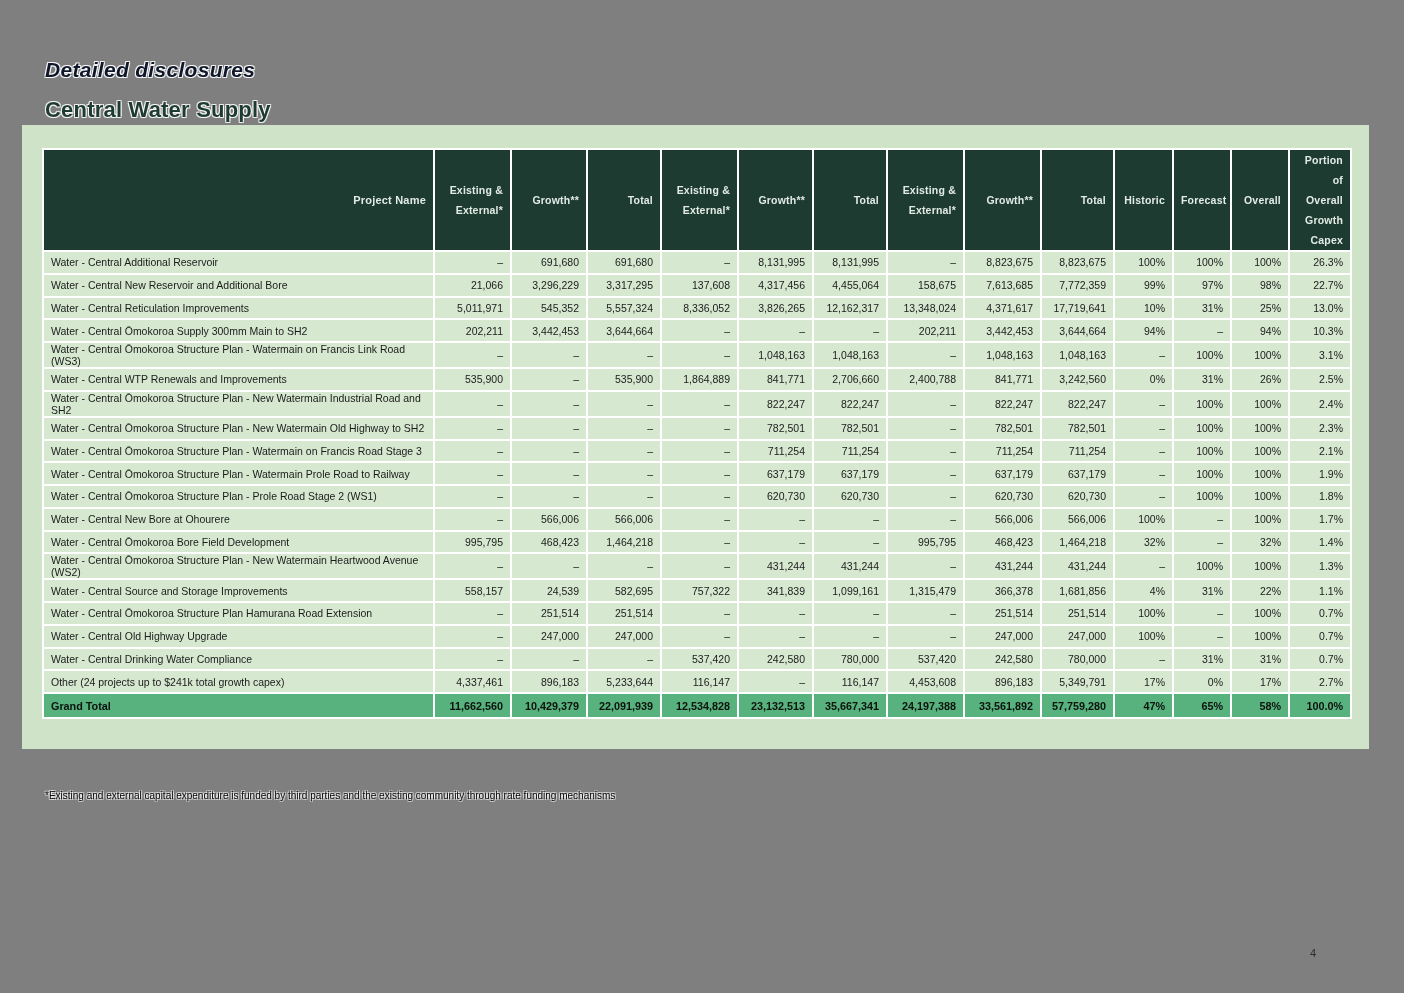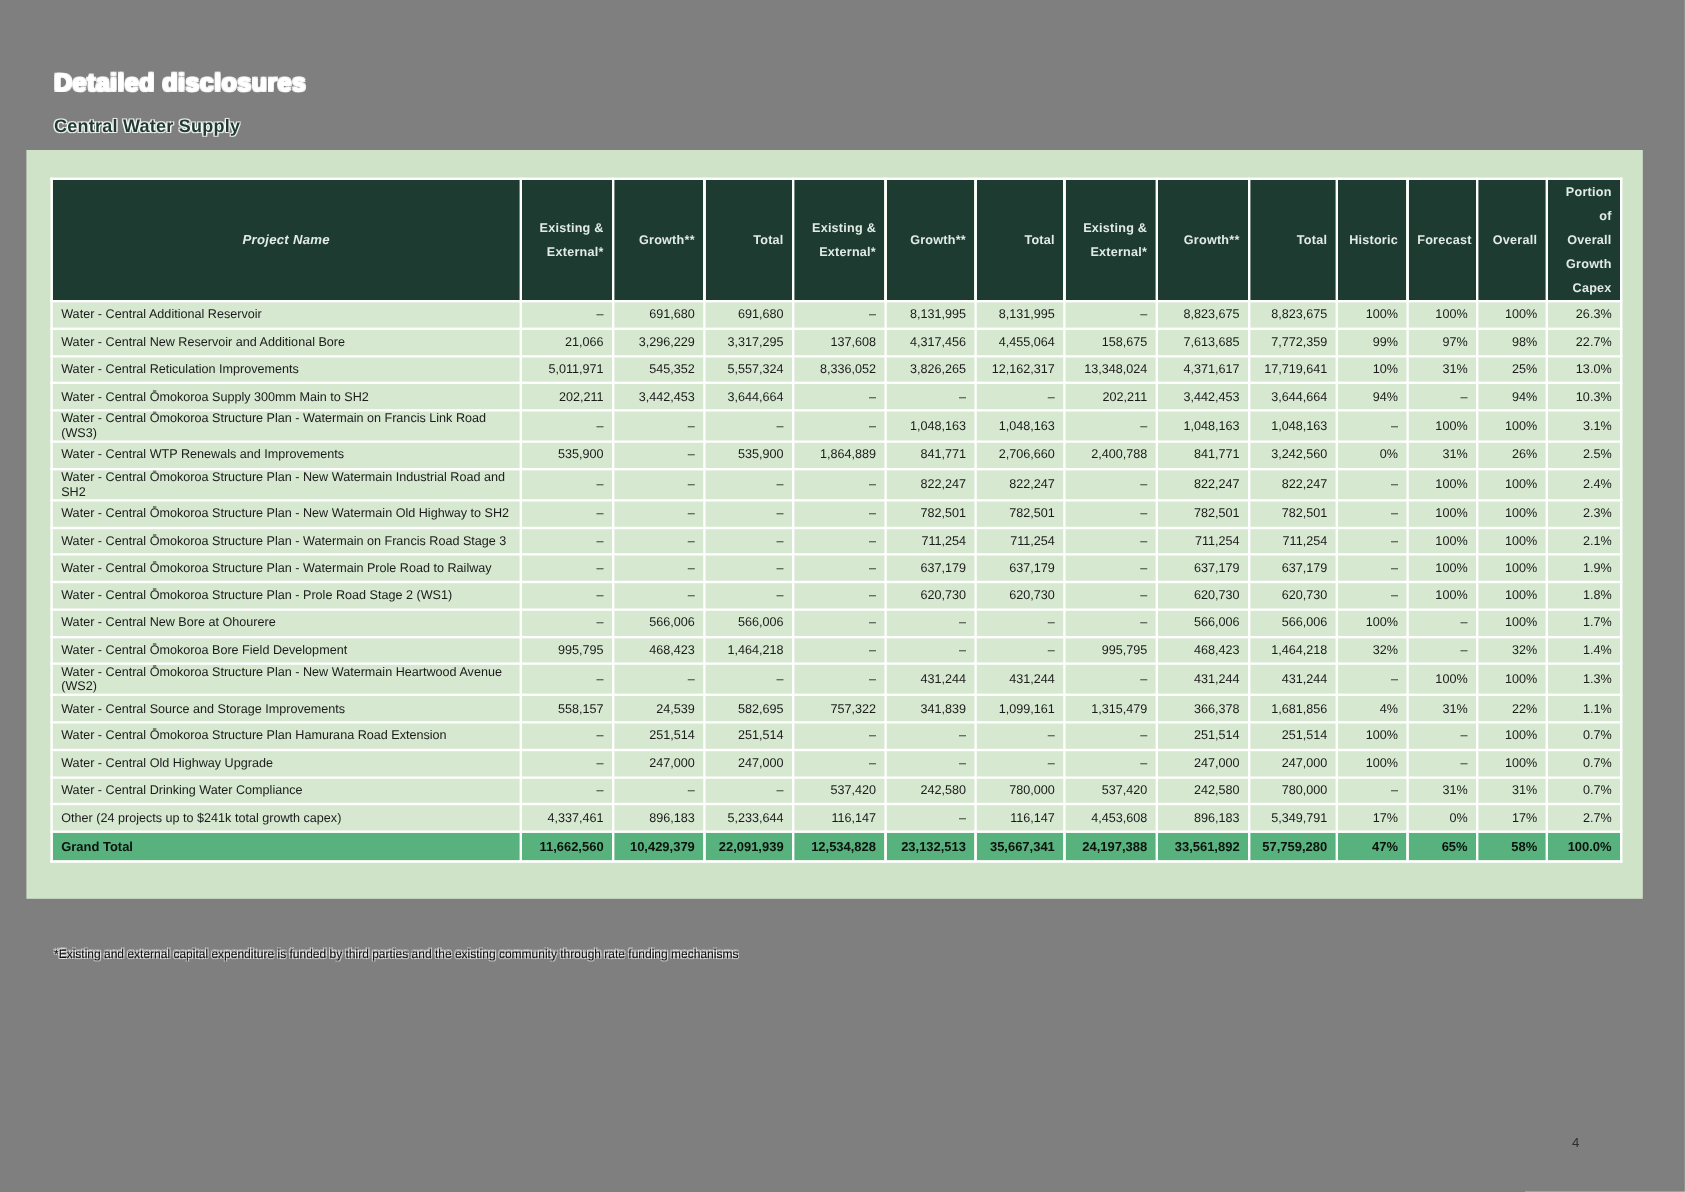--- a/index.html
+++ b/index.html
@@ -4,27 +4,28 @@
 <style>
   html,body{margin:0;padding:0;}
   body{
     width:1404px;height:993px;position:relative;
     background:#7f7f7f;
     font-family:"Liberation Sans",sans-serif;
     -webkit-font-smoothing:antialiased;
   }
   .page-title{
     position:absolute;left:45px;top:58px;
-    font-size:21px;font-weight:700;color:#ffffff;letter-spacing:.3px;
+    font-size:21px;font-weight:700;color:#0f172a;letter-spacing:.3px;
     text-shadow:-1px -1px 0 rgba(255,255,255,.85),1px -1px 0 rgba(255,255,255,.85),
                 -1px 1px 0 rgba(255,255,255,.85),1px 1px 0 rgba(255,255,255,.85);
+    font-style:italic;
   }
   .page-subtitle{
     position:absolute;left:45px;top:97px;
-    font-size:15px;font-weight:700;color:#1d3b31;letter-spacing:.2px;
+    font-size:22px;font-weight:700;color:#1d3b31;letter-spacing:.2px;
     text-shadow:-1px -1px 0 rgba(255,255,255,.8),1px -1px 0 rgba(255,255,255,.8),
                 -1px 1px 0 rgba(255,255,255,.8),1px 1px 0 rgba(255,255,255,.8);
   }
   .panel{
     position:absolute;left:22px;top:125px;width:1347px;height:624px;
     background:#cfe3c9;
   }
   table.capex{
     position:absolute;left:20px;top:23px;
     width:1308px;border-collapse:collapse;table-layout:fixed;
@@ -42,21 +43,21 @@
     padding:0 2px;letter-spacing:.2px;
   }
   td.ghost{background:transparent;border-color:transparent;}
   tr.header-row{height:77px;}
   tr.header-row th{
     background:#1d3b31;color:#e2ebe5;
     font-size:10.5px;font-weight:600;
     text-align:right;vertical-align:middle;line-height:20px;
     letter-spacing:.2px;
   }
-  tr.header-row th.project-h{text-align:center;font-size:11px;font-style:italic;}
+  tr.header-row th.project-h{text-align:right;font-size:11px;}
   tbody tr.data-row{height:22.75px;background:#d6e8d0;}
   td.name-cell{text-align:left;padding-left:6px;}
   td.num-cell{text-align:right;}
   tr.total-row{height:25px;background:#58b27d;font-weight:700;font-size:10.8px;border-radius:11px;}
   tr.total-row td{color:#0c120e;}
   .footnotes{
     position:absolute;left:45px;top:786px;
     font-size:10px;color:#0a0a0a;line-height:19px;
     text-shadow:-1px -1px 0 rgba(255,255,255,.55),1px -1px 0 rgba(255,255,255,.55),
                 -1px 1px 0 rgba(255,255,255,.55),1px 1px 0 rgba(255,255,255,.55);

